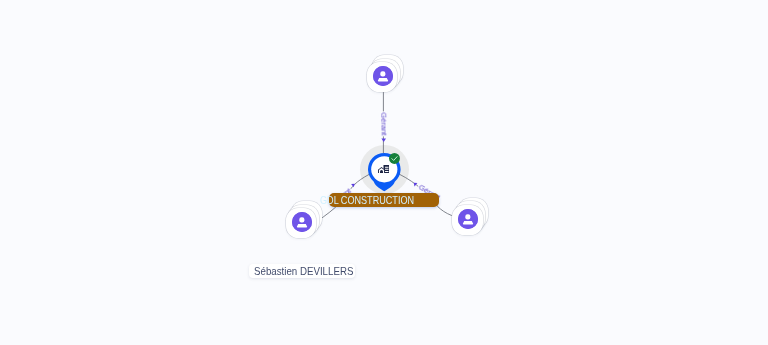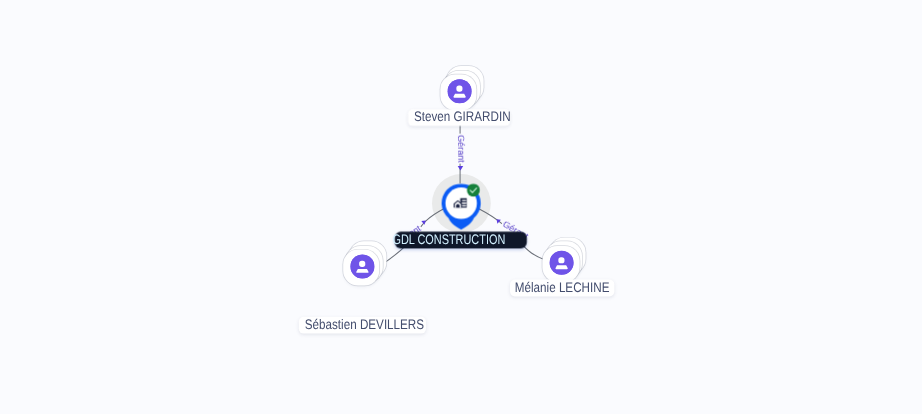--- a/index.html
+++ b/index.html
@@ -21,23 +21,23 @@
   .lbl{position:absolute;background:#fff;border-radius:4px;color:#434d6d;
        height:14.1px;white-space:nowrap;box-shadow:0 1px 3px rgba(60,70,110,.13);
        display:flex;align-items:center;justify-content:flex-start;padding-left:4.8px;
        box-sizing:border-box;}
   .lbl>span{display:inline-block;transform:scaleX(.845) translateZ(0);transform-origin:left center;font-size:11.5px;line-height:15.4px;position:relative;top:.6px;}
   .lbl-main>span{display:inline-block;transform:scaleX(.79) translateZ(0);transform-origin:left center;font-size:11.5px;line-height:15.4px;position:relative;top:.6px;}
 
   .pinwrap{position:absolute;}
   .halo{position:absolute;border-radius:50%;background:#e9eaea;}
   .pin svg{display:block;}
-  .lbl-main{position:absolute;background:#0f172a;color:#d2f0ff;border-radius:5px;
+  .lbl-main{position:absolute;background:#a16207;color:#d2f0ff;border-radius:5px;
        height:14.4px;white-space:nowrap;box-shadow:0 1px 3px rgba(10,60,180,.25);
-       display:flex;align-items:center;justify-content:center;padding-left:4.6px;
+       display:flex;align-items:center;justify-content:flex-end;padding-left:4.6px;
        box-sizing:border-box;}
 </style>
 </head>
 <body>
 
 <div class="stage">
 
   <div class="halo" style="left:359.6px;top:145.1px;width:49px;height:49px;"></div>
   <svg class="edges" viewBox="0 0 768 345">
     <g>
@@ -66,23 +66,20 @@
         <div class="avatar">
           <svg width="20" height="20" viewBox="0 0 40 40">
               <circle cx="20" cy="20" r="20" fill="#6f54e8"></circle>
               <rect x="14.6" y="10.6" width="10.2" height="10.2" rx="4.4" fill="#fff"></rect>
               <path d="M12.4 24.2 h15.2 l2.5 4.6 a1.3 1.3 0 0 1 -1.15 1.95 h-17.9 a1.3 1.3 0 0 1 -1.15 -1.95 z" fill="#fff"></path>
             </svg>
         </div>
       </div>
     </div>
   </div>
-  <div class="lbl" style="left:340.2px;top:91.2px;width:84.6px;">
-      <span>Steven GIRARDIN</span>
-    </div>
 
   <div class="node" style="left:285.7px;top:205.1px;">
     <div class="cardstack">
       <div class="card" style="left:5.5px;top:-4px;"></div>
       <div class="card" style="left:2.8px;top:-0.5px;"></div>
       <div class="card" style="left:0px;top:3px;">
         <div class="avatar">
           <svg width="20" height="20" viewBox="0 0 40 40">
               <circle cx="20" cy="20" r="20" fill="#6f54e8"></circle>
               <rect x="14.6" y="10.6" width="10.2" height="10.2" rx="4.4" fill="#fff"></rect>
@@ -104,23 +101,20 @@
         <div class="avatar">
           <svg width="20" height="20" viewBox="0 0 40 40">
               <circle cx="20" cy="20" r="20" fill="#6f54e8"></circle>
               <rect x="14.6" y="10.6" width="10.2" height="10.2" rx="4.4" fill="#fff"></rect>
               <path d="M12.4 24.2 h15.2 l2.5 4.6 a1.3 1.3 0 0 1 -1.15 1.95 h-17.9 a1.3 1.3 0 0 1 -1.15 -1.95 z" fill="#fff"></path>
             </svg>
         </div>
       </div>
     </div>
   </div>
-  <div class="lbl" style="left:424.7px;top:232.6px;width:87.1px;">
-      <span>Mélanie LECHINE</span>
-    </div>
 
   <div class="pinwrap pin" style="left:367.8px;top:153.1px;">
     <svg width="33" height="39" viewBox="0 0 33 39">
       <path d="M 5.82 28.79 C 7.5 33.5 12.9 36.3 16.3 38.3 C 19.7 36.3 25.1 33.5 26.78 28.79 A 16.3 16.3 0 1 0 5.82 28.79 Z" fill="#0b5cf5"></path>
       <circle cx="16.3" cy="16.3" r="13.1" fill="#fff"></circle>
     </svg>
     <div style="position:absolute;left:10.2px;top:11.8px;">
       <svg width="11.5" height="8.5" viewBox="0 0 46 34">
         <path d="M22 0 h22 a2 2 0 0 1 2 2 v30 a2 2 0 0 1 -2 2 h-22z" fill="#1d2442"></path>
         <path d="M0 19 L14 7.5 L28 19 V32 a2 2 0 0 1 -2 2 H2 a2 2 0 0 1 -2 -2z" fill="#1d2442"></path>

